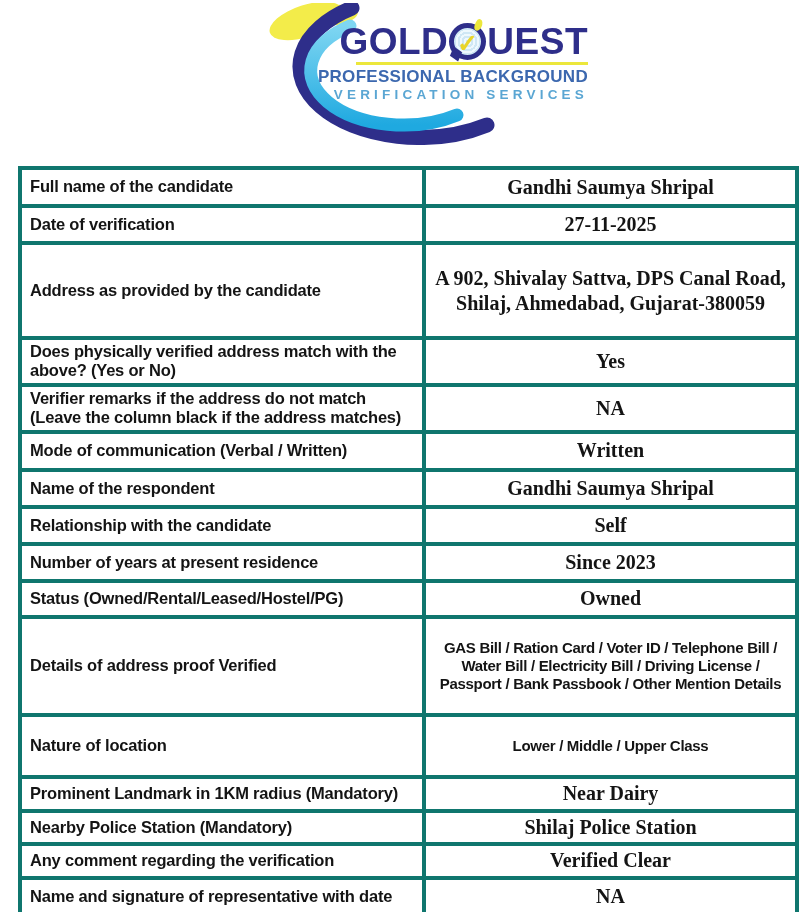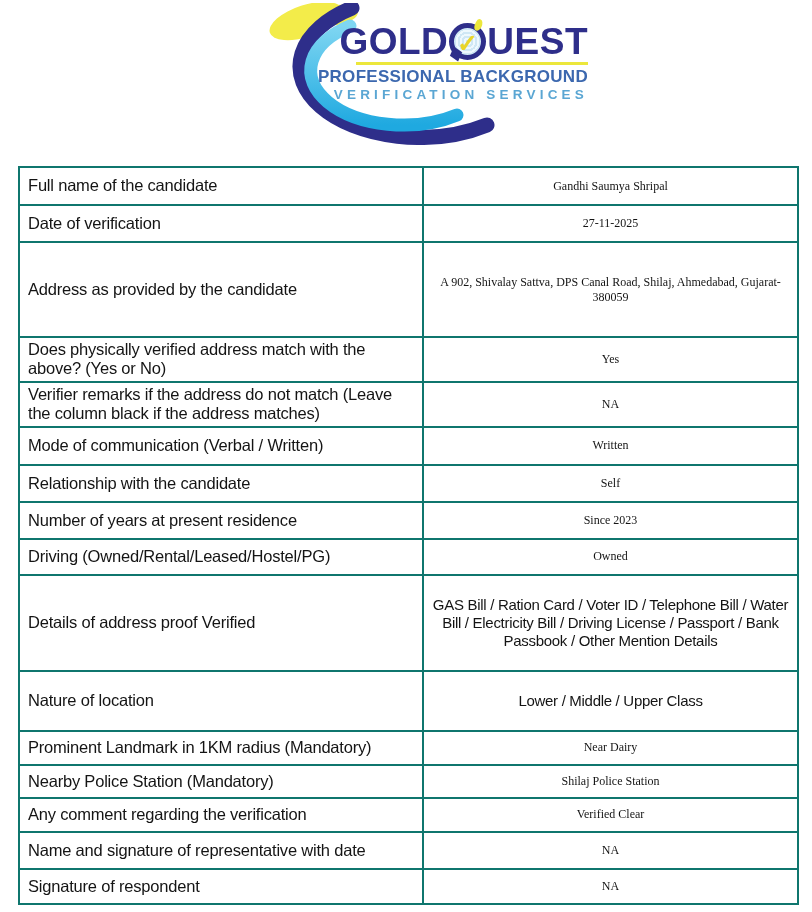--- a/index.html
+++ b/index.html
@@ -35,27 +35,27 @@
   .q-check { color:#e9d52a; font-size:25px; font-weight:bold; line-height:1; margin-top:3px; }
   .brand-rule { height:3px; background:#ece73b; margin:2px 0 3px auto; width:232px; }
   .tagline1 { color:#3c68af; font-size:17px; font-weight:700; letter-spacing:0.3px; line-height:1.05; }
   .tagline2 { color:#5aa6d3; font-size:13.5px; font-weight:700; letter-spacing:4.2px; margin-top:2px; line-height:1.05; }
 
   
   table.report {
     position:absolute; left:18px; top:166px; width:781px;
     border-collapse:collapse; table-layout:fixed;
   }
-  table.report td { border:2px solid #0f766e; vertical-align:middle; }
+  table.report td { border:4px solid #0f766e; vertical-align:middle;font-weight:bold; }
   td.label {
     font-family:"Liberation Sans", sans-serif; font-size:16.5px; letter-spacing:-0.2px;
     color:#141414; padding:2px 6px 2px 8px; line-height:1.18;
   }
   td.value {
-    font-family:"Liberation Serif", serif; font-size:12px; color:#141414;
+    font-family:"Liberation Serif", serif; font-size:20px; color:#141414;
     text-align:center; padding:2px 8px; line-height:1.25;
   }
   td.value.sans {
     font-family:"Liberation Sans", sans-serif; font-size:15px; letter-spacing:-0.3px;
     padding:20px 4px; line-height:1.2;
   }
 </style>
 </head>
 <body>
 
@@ -116,29 +116,33 @@
       </tr>
       <tr style="height:39px">
         <td class="label">Verifier remarks if the address do not match (Leave the column black if the address matches)</td>
         <td class="value">NA</td>
       </tr>
       <tr style="height:38px">
         <td class="label">Mode of communication (Verbal / Written)</td>
         <td class="value">Written</td>
       </tr>
       <tr style="height:37px">
+        <td class="label">Name of the respondent</td>
+        <td class="value">Gandhi Saumya Shripal</td>
+      </tr>
+      <tr style="height:37px">
         <td class="label">Relationship with the candidate</td>
         <td class="value">Self</td>
       </tr>
       <tr style="height:37px">
         <td class="label">Number of years at present residence</td>
         <td class="value">Since 2023</td>
       </tr>
       <tr style="height:36px">
-        <td class="label">Driving (Owned/Rental/Leased/Hostel/PG)</td>
+        <td class="label">Status (Owned/Rental/Leased/Hostel/PG)</td>
         <td class="value">Owned</td>
       </tr>
       <tr style="height:59px">
         <td class="label">Details of address proof Verified</td>
         <td class="value sans">GAS Bill / Ration Card / Voter ID / Telephone Bill / Water Bill / Electricity Bill / Driving License / Passport / Bank Passbook / Other Mention Details</td>
       </tr>
       <tr style="height:38px">
         <td class="label">Nature of location</td>
         <td class="value sans">Lower / Middle / Upper Class</td>
       </tr>

